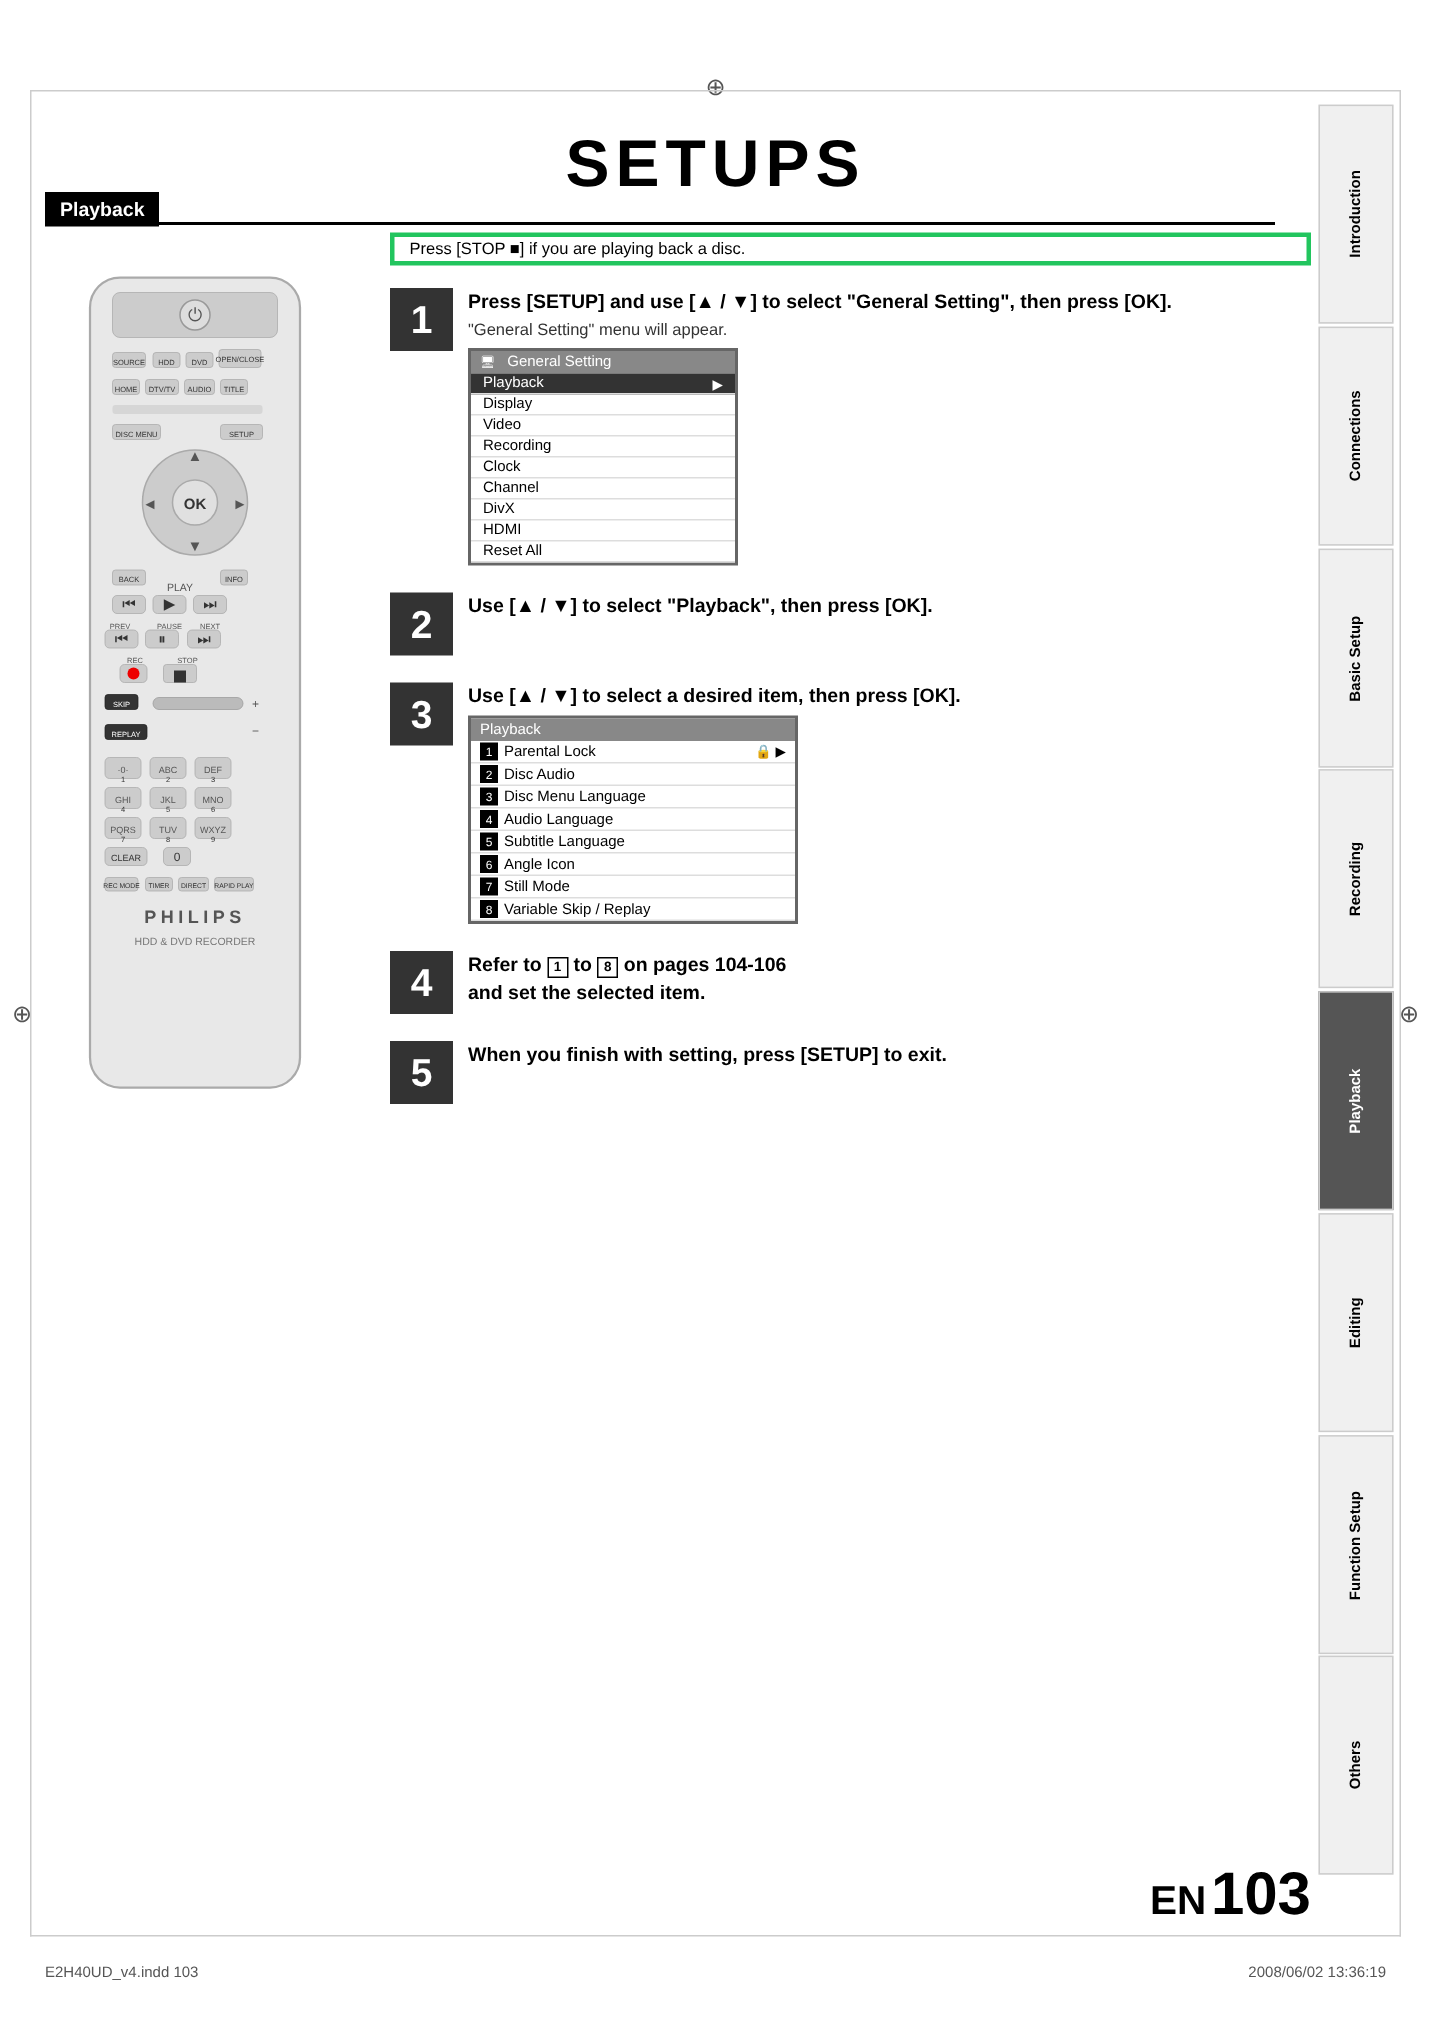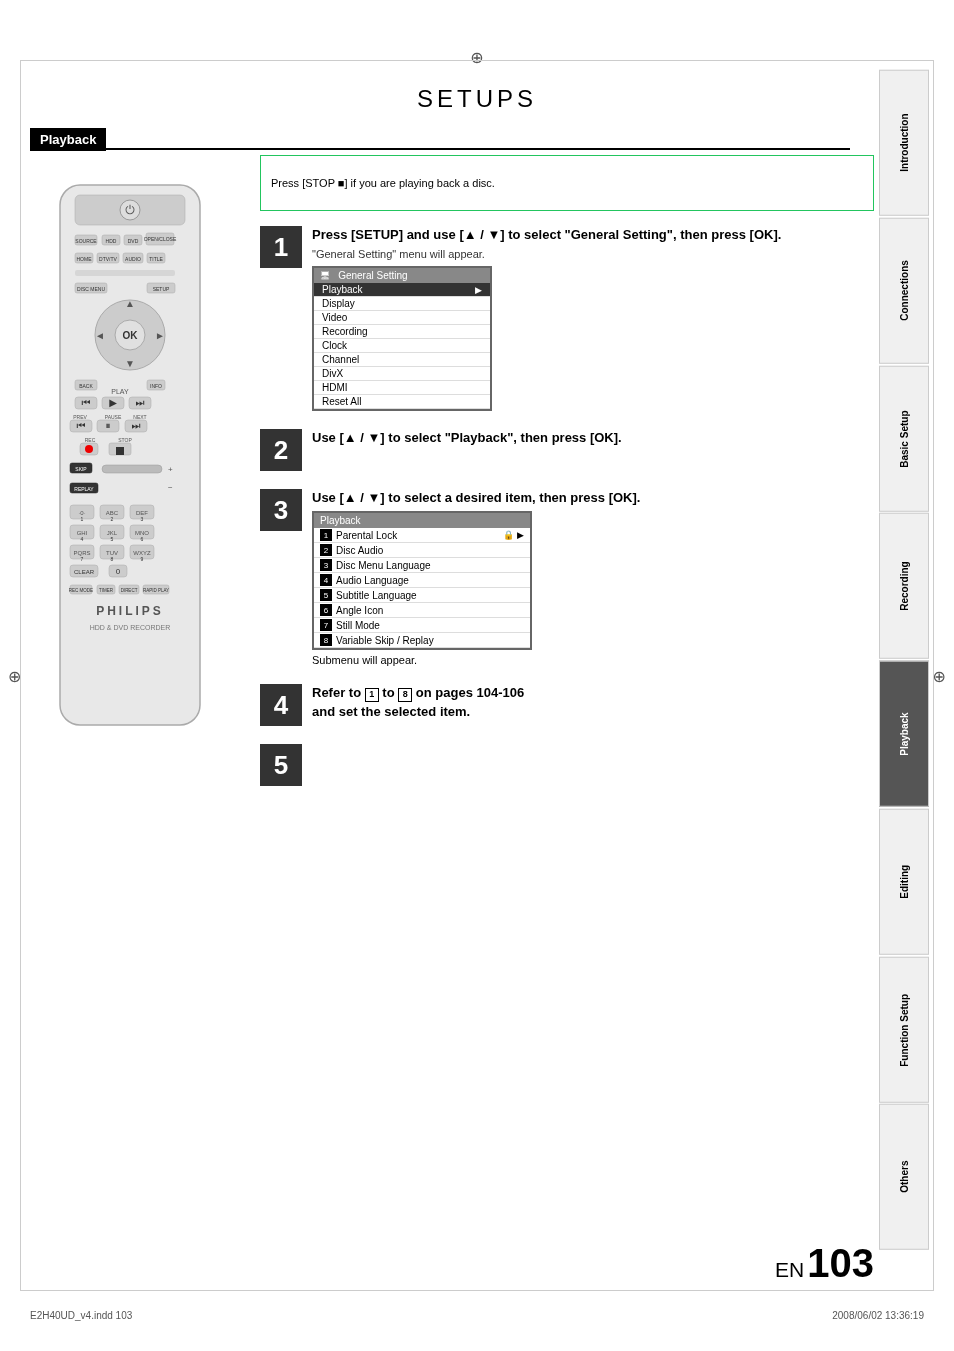--- a/index.html
+++ b/index.html
@@ -32,22 +32,22 @@
     
     .title-section {
       position: absolute;
       top: 70px;
       left: 30px;
       right: 30px;
       text-align: center;
       padding: 15px 0 10px;
     }
     .main-title {
-      font-size: 24px;
-      font-weight: 400;
+      font-size: 44px;
+      font-weight: 700;
       letter-spacing: 4px;
       color: #000;
     }
 
     
     .right-sidebar {
       position: absolute;
       top: 70px;
       right: 25px;
       width: 50px;
@@ -96,22 +96,22 @@
     
     .steps-area {
       position: absolute;
       top: 0;
       left: 230px;
       right: 0;
     }
 
     
     .press-note {
-      border: 1px solid #22c55e;
-      padding: 21px 10px;
+      border: 3px solid #22c55e;
+      padding: 2px 10px;
       font-size: 11px;
       margin-bottom: 15px;
       display: inline-block;
       width: 100%;
     }
 
     
     .step-item {
       display: flex;
       margin-bottom: 18px;
@@ -241,22 +241,22 @@
       font-size: 10px;
       color: #555;
     }
     .page-number-block {
       position: absolute;
       bottom: 65px;
       right: 80px;
       font-size: 11px;
     }
     .page-en {
-      font-size: 21px;
-      font-weight: normal;
+      font-size: 27px;
+      font-weight: bold;
     }
     .page-num {
       font-size: 40px;
       font-weight: bold;
       text-align: right;
     }
 
     
     .remote-svg {
       width: 200px;
@@ -568,21 +568,20 @@
           </div>
           <div class="menu-list-item">
             <span class="menu-list-num">7</span>
             <span>Still Mode</span>
           </div>
           <div class="menu-list-item">
             <span class="menu-list-num">8</span>
             <span>Variable Skip / Replay</span>
           </div>
         </div>
-        <div class="submenu-note">Submenu will appear.</div>
       </div>
     </div>
 
     
     <div class="step-item">
       <div class="step-number">
         <span>4</span>
       </div>
       <div class="step-content">
         <div class="refer-text">
@@ -592,20 +591,23 @@
           on pages 104-106<br>and set the selected item.
         </div>
       </div>
     </div>
 
     
     <div class="step-item">
       <div class="step-number">
         <span>5</span>
       </div>
+      <div class="step-content">
+        <div class="step-title">When you finish with setting, press [SETUP] to exit.</div>
+      </div>
     </div>
 
   </div>
 </div>
 
 <div class="page-number-block">
   <span class="page-en">EN</span>
   <span class="page-num">103</span>
 </div>
 

